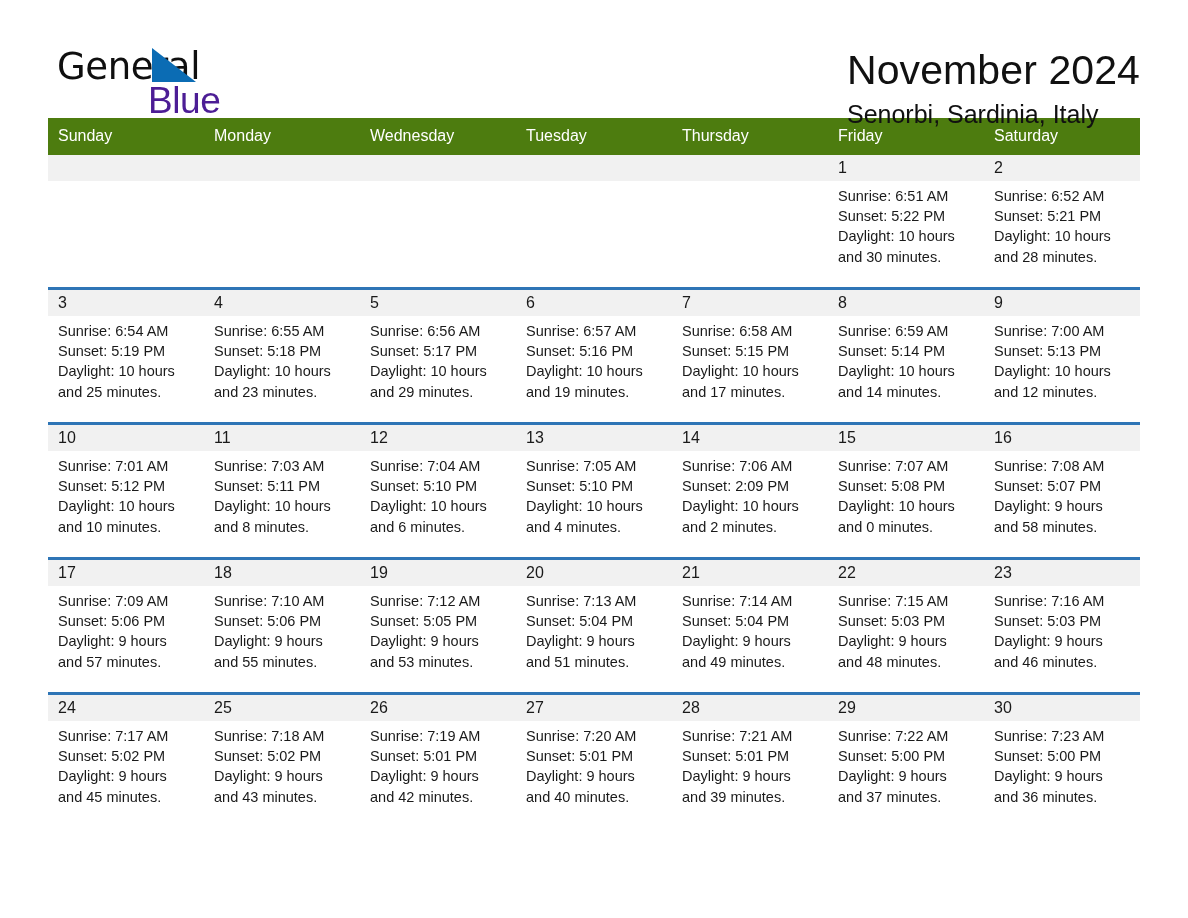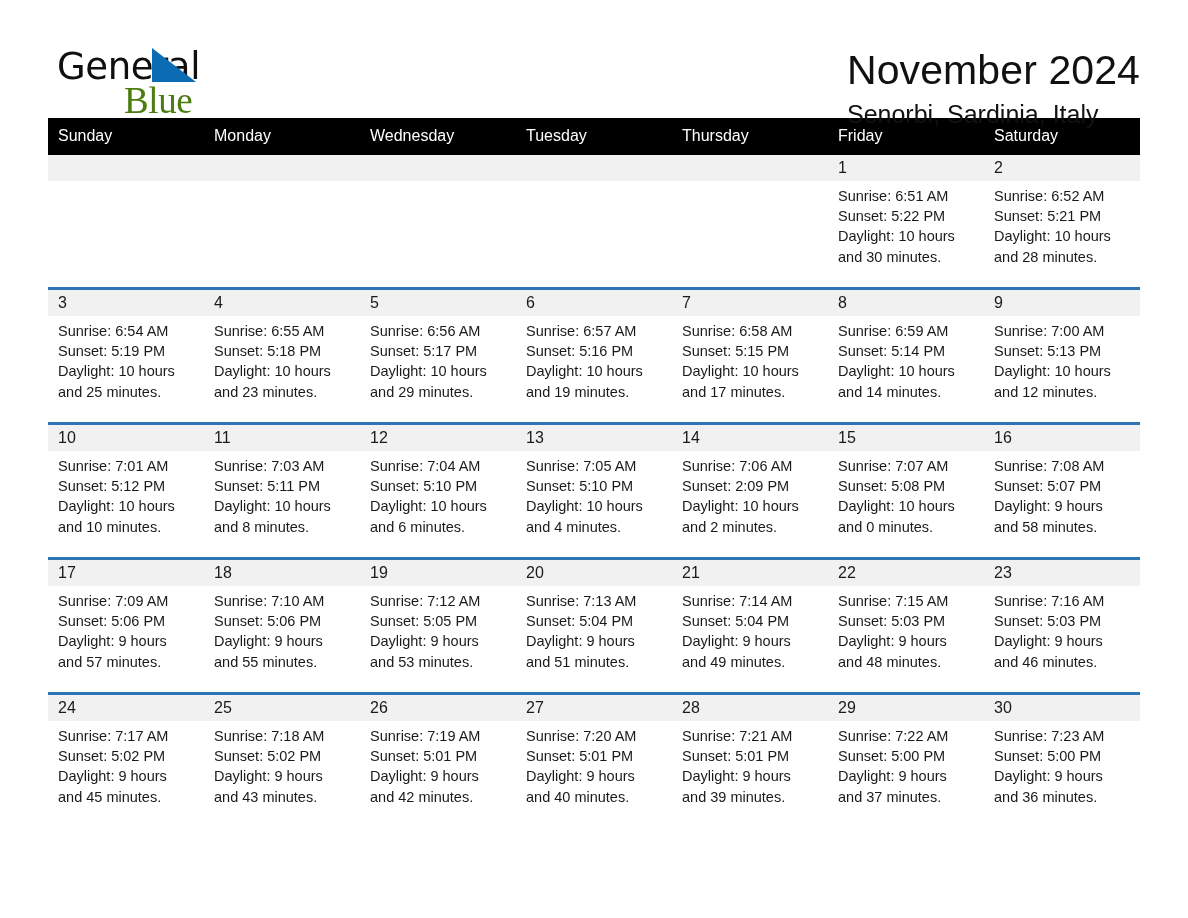--- a/index.html
+++ b/index.html
@@ -44,27 +44,27 @@
     top: 4px;
     font-size: 37px;
     line-height: 1;
     color: #0f0f0f;
     letter-spacing: -0.4px;
     font-family: "DejaVu Sans", sans-serif;
     font-weight: 400;
   }
   .logo-blue {
     position: absolute;
-    left: 76px;
+    left: 100px;
     top: 38px;
     font-size: 37px;
     line-height: 1;
-    color: #4d7c0f;
+    color: #4c1d95;
     letter-spacing: -0.4px;
-    font-family: Liberation Serif, serif;
+    font-family: Liberation Sans, sans-serif;
     font-weight: 400;
   }
   .logo-flag {
     position: absolute;
     left: 104px;
     top: 4px;
     width: 44px;
     height: 36px;
     overflow: hidden;
   }
@@ -93,21 +93,21 @@
   }
 
   
   .calendar {
     width: 1092px;
     margin-top: 14px;
   }
   .weekdays {
     display: grid;
     grid-template-columns: repeat(7, 1fr);
-    background: #000000;
+    background: #4d7c0f;
   }
   .weekday {
     color: #ffffff;
     font-size: 16px;
     line-height: 20px;
     padding: 8px 0 9px 10px;
     box-sizing: border-box;
     white-space: nowrap;
   }
 

